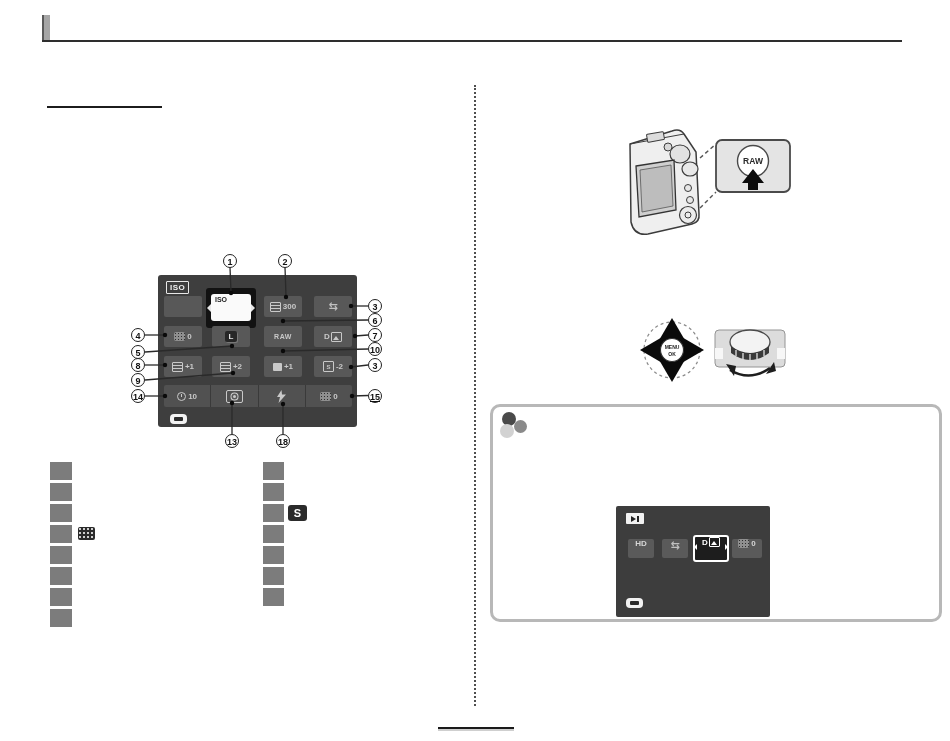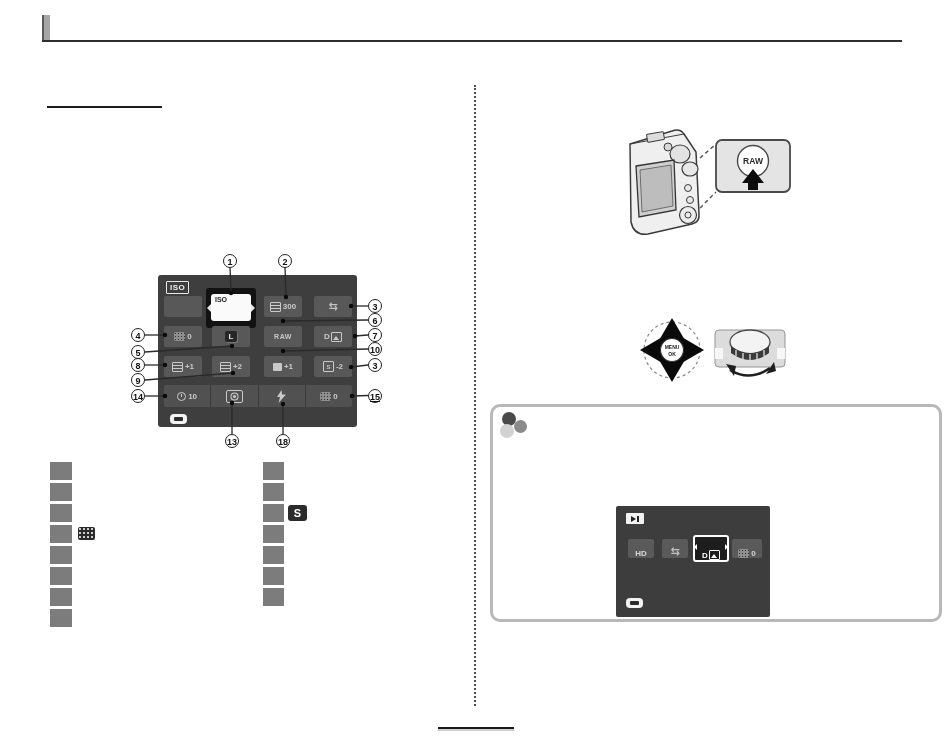--- a/index.html
+++ b/index.html
@@ -50,21 +50,21 @@
   .list-s{left:288px;top:505px;width:19px;height:16px;border-radius:3px;background:#2b2b2b;color:#fff;font-size:11px;font-weight:bold;display:flex;align-items:center;justify-content:center;}
   
   .note-box{left:490px;top:404px;width:452px;height:218px;border:3px solid #b8b8b8;border-radius:10px;box-sizing:border-box;background:#fff;}
   .dot1{left:502px;top:412px;width:14px;height:14px;border-radius:50%;background:#4a4a4a;}
   .dot2{left:514px;top:420px;width:13px;height:13px;border-radius:50%;background:#8a8a8a;}
   .dot3{left:500px;top:424px;width:14px;height:14px;border-radius:50%;background:#d2d2d2;}
   .note-screen{left:616px;top:506px;width:154px;height:111px;background:#3d3d3d;border-radius:2px;}
   .pb-badge{left:10px;top:7px;width:18px;height:11px;background:#f2f2f2;border-radius:1px;display:flex;align-items:center;justify-content:center;gap:1px;}
   .pb-badge i{display:block;width:0;height:0;border-top:3px solid transparent;border-bottom:3px solid transparent;border-left:5px solid #222;}
   .pb-badge b{display:block;width:1.5px;height:6px;background:#222;}
-  .ns-cell{background:#5a5a5a;border-radius:2px;display:flex;align-items:flex-end;justify-content:center;gap:2px;color:#d6d6d6;font-size:8px;font-weight:bold;}
+  .ns-cell{background:#5a5a5a;border-radius:2px;display:flex;align-items:flex-start;justify-content:center;gap:2px;color:#d6d6d6;font-size:8px;font-weight:bold;}
   .ns-sel{border:2px solid #fff;background:#1d1d1d;border-radius:3px;color:#fff;position:relative;}
   .ns-sel .sarr-l,.ns-sel .sarr-r{position:absolute;top:7px;width:0;height:0;border-top:3px solid transparent;border-bottom:3px solid transparent;}
   .ns-sel .sarr-l{left:-1px;border-right:3px solid #fff;}
   .ns-sel .sarr-r{right:-1px;border-left:3px solid #fff;}
 </style>
 </head>
 <body>
 
 <div class="abs hdr-bar"></div>
 <div class="abs hdr-rule"></div>

